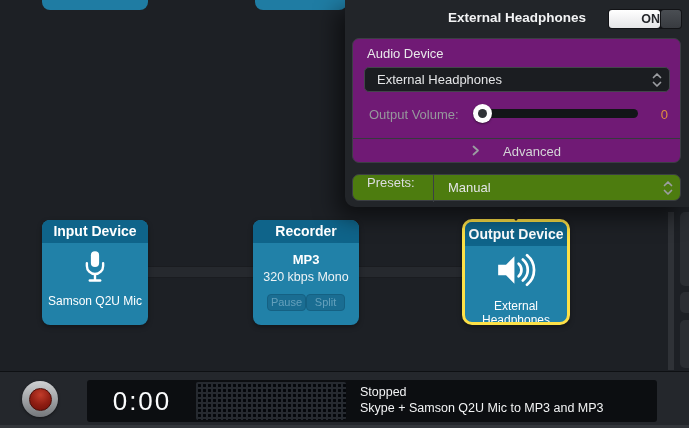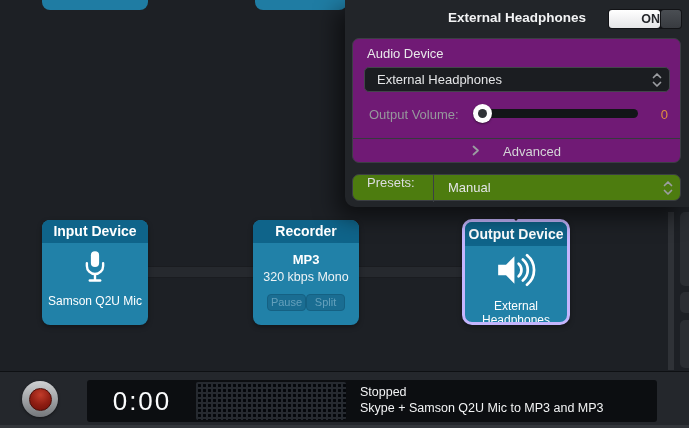--- a/index.html
+++ b/index.html
@@ -36,21 +36,21 @@
     cursor: default;
   }
   .block-header {
     height: 23px; background: #0f648a; color: #fff;
     font-size: 14px; font-weight: bold; text-align: center; line-height: 23px;
   }
   .block-input    { left: 42px;  top: 220px; }
   .block-recorder { left: 253px; top: 220px; }
   .block-output {
     left: 462px; top: 219px; width: 108px; height: 106px;
-    border: 3px solid #c4b5fd; border-radius: 10px;
+    border: 3px solid #fde047; border-radius: 10px;
   }
   .block-output .block-header { height: 24px; line-height: 24px; }
 
   .block-icon-wrap { display: flex; justify-content: center; align-items: center; height: 46px; margin-top: 3px; }
   .block-device-label {
     color: #fff; font-size: 12px; text-align: center; line-height: 14px; margin-top: 2px;
   }
   .block-output .block-device-label { margin-top: 4px; }
 
   .rec-format { color: #fff; font-size: 13px; font-weight: bold; text-align: center; margin-top: 9px; }

